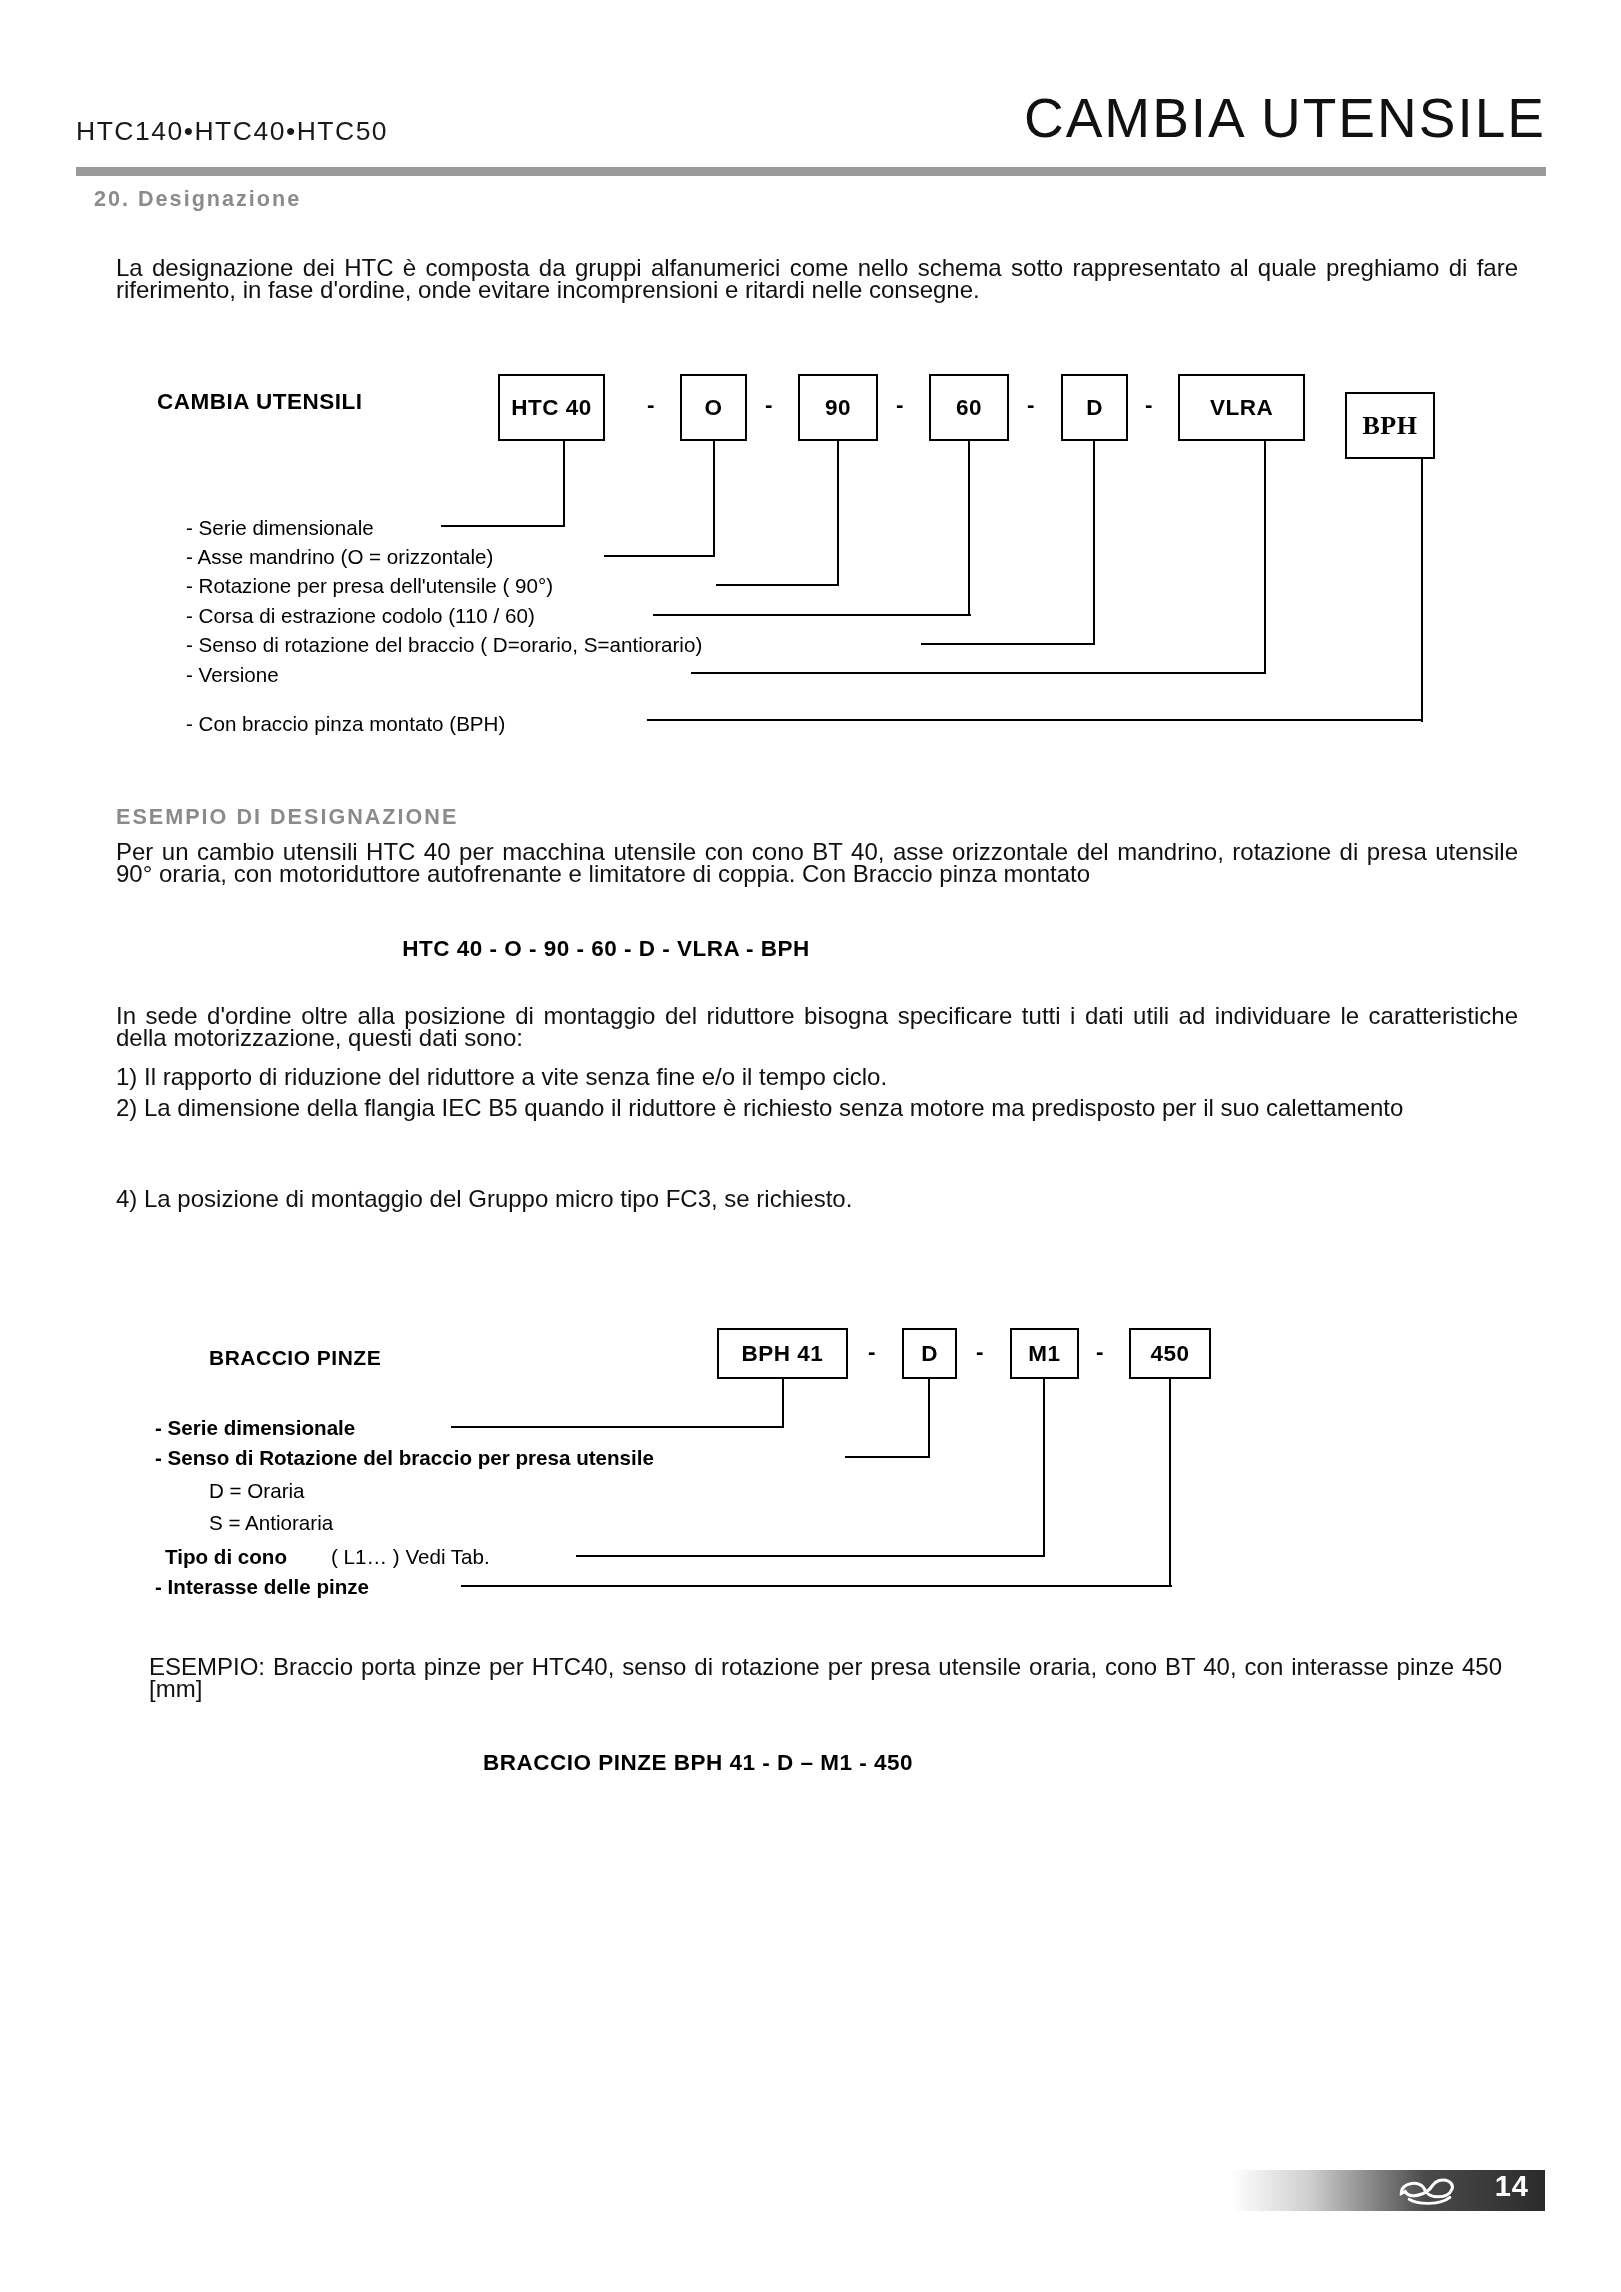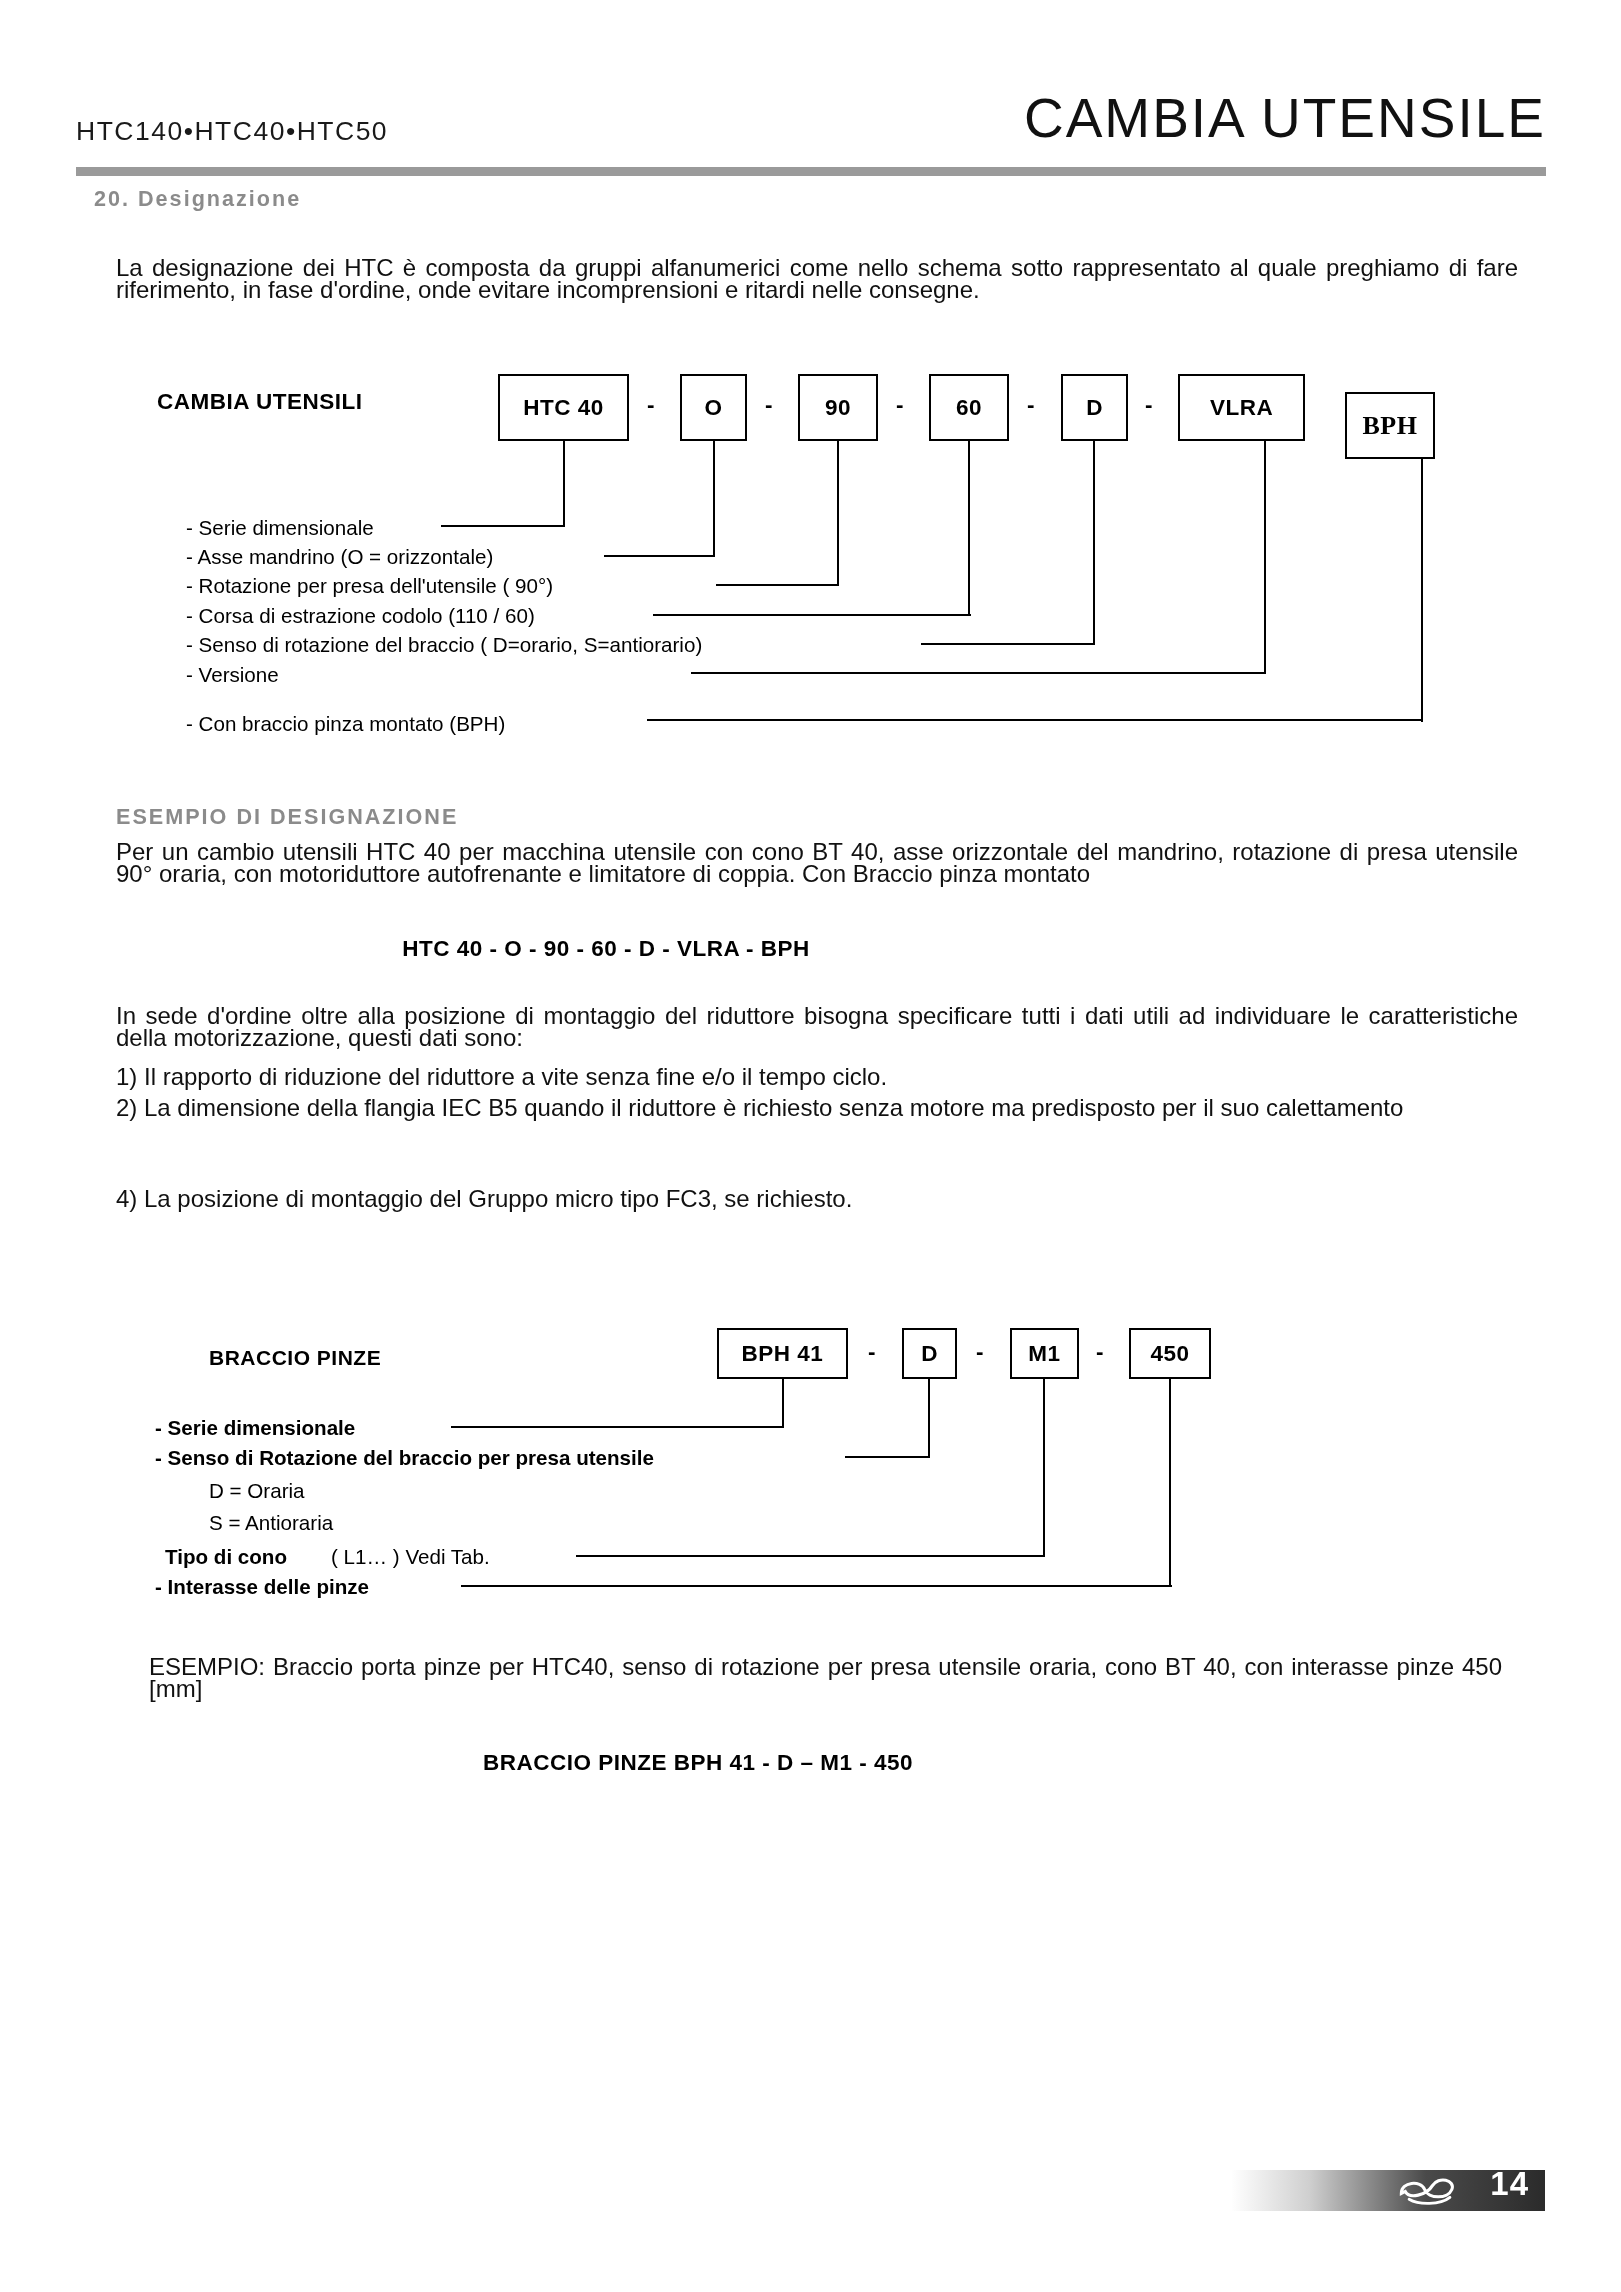--- a/index.html
+++ b/index.html
@@ -168,21 +168,21 @@
     right: 76px;
     bottom: 82px;
     width: 314px;
     height: 41px;
     background: linear-gradient(to right, #ffffff 0%, #cfcfcf 25%, #4a4a4a 62%, #2b2b2b 100%);
   }
   .footer-page {
     position: absolute;
     right: 92px;
     bottom: 90px;
-    font-size: 33px;
+    font-size: 29px;
     font-weight: bold;
     color: #ffffff;
     letter-spacing: 1px;
     margin-left: 20px;
   }
   .footer-logo {
     position: absolute;
     right: 157px;
     bottom: 86px;
     width: 69px;
@@ -200,21 +200,21 @@
     <div class="header-right">CAMBIA UTENSILE</div>
   </div>
   <div class="header-rule"></div>
 
   <div class="section-title">20. Designazione</div>
 
   <div class="para intro">La designazione dei HTC è composta da gruppi alfanumerici come nello schema sotto rappresentato al quale preghiamo di fare riferimento, in fase d'ordine, onde evitare incomprensioni e ritardi nelle consegne.</div>
 
   <div class="d1-label">CAMBIA UTENSILI</div>
 
-  <div class="box" style="left:498px; top:374px; width:131px; height:67px;">HTC 40</div>
+  <div class="box" style="left:498px; top:374px; width:107px; height:67px;">HTC 40</div>
   <div class="dash" style="left:647px; top:392px;">-</div>
   <div class="box" style="left:680px; top:374px; width:67px; height:67px;">O</div>
   <div class="dash" style="left:765px; top:392px;">-</div>
   <div class="box" style="left:798px; top:374px; width:80px; height:67px;">90</div>
   <div class="dash" style="left:896px; top:392px;">-</div>
   <div class="box" style="left:929px; top:374px; width:80px; height:67px;">60</div>
   <div class="dash" style="left:1027px; top:392px;">-</div>
   <div class="box" style="left:1061px; top:374px; width:67px; height:67px;">D</div>
   <div class="dash" style="left:1145px; top:392px;">-</div>
   <div class="box" style="left:1178px; top:374px; width:127px; height:67px;">VLRA</div>

